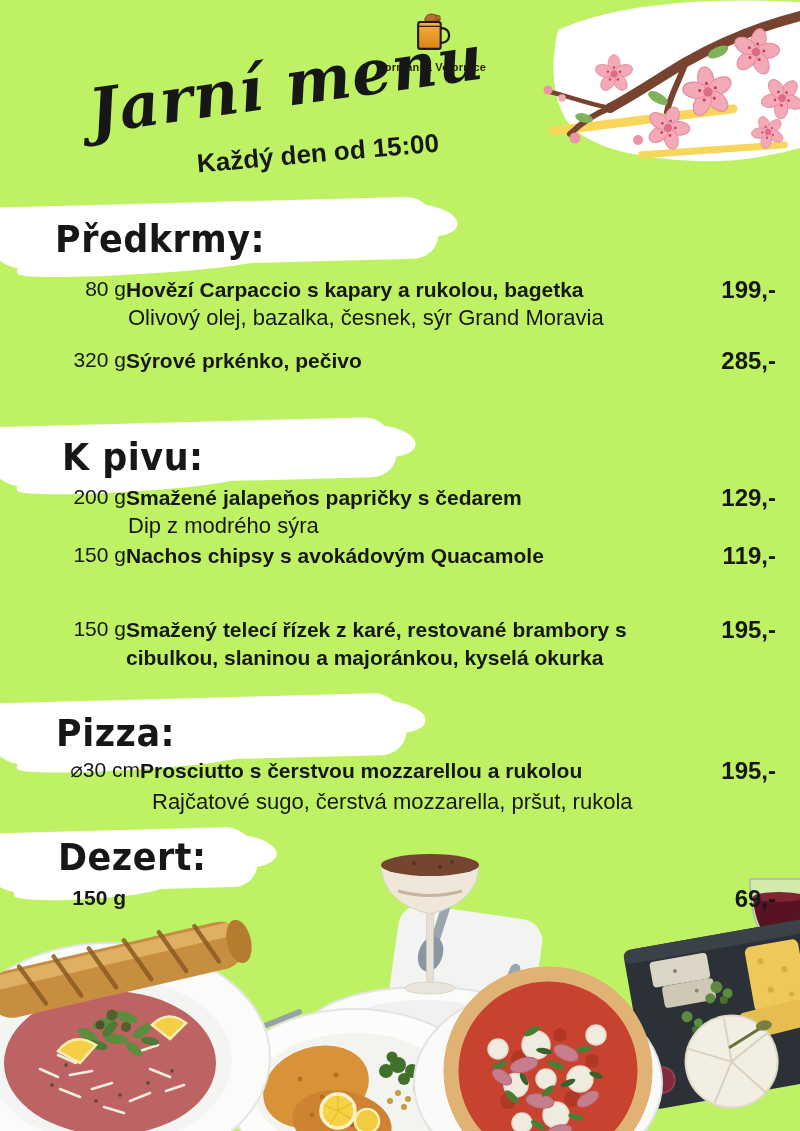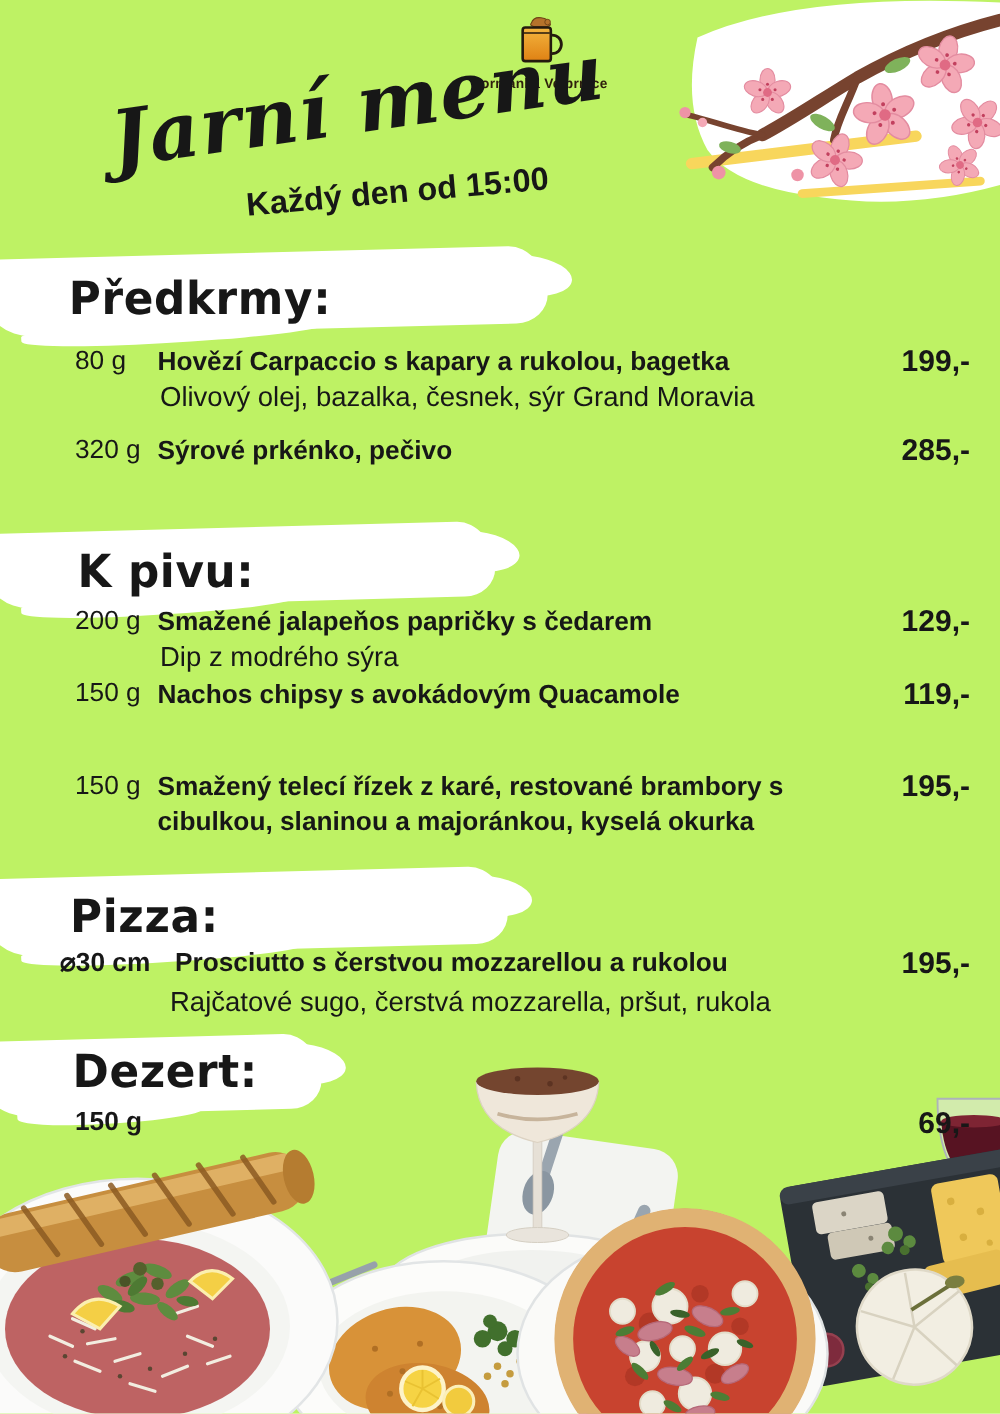--- a/index.html
+++ b/index.html
@@ -26,36 +26,36 @@
   .brush { position:absolute; background:#fff; transform:rotate(-1.5deg);
     border-radius:10px 46px 38px 54px / 28px 58px 34px 48px; z-index:1; }
   .brush::after { content:""; position:absolute; right:-20px; top:8px; width:72px; height:32px;
     background:#fff; border-radius:45% 55% 60% 40%; transform:rotate(9deg); }
   .brush::before { content:""; position:absolute; left:28px; bottom:-8px; width:55%; height:18px;
     background:#fff; border-radius:40% 60% 50% 50%; transform:rotate(-2deg); }
   .sec-h { position:absolute; font-family:"DejaVu Sans", sans-serif; font-weight:800;
     font-size:35px; letter-spacing:.5px; z-index:2; transform:scaleY(1.04); }
   
   .row { position:absolute; left:60px; right:24px; display:flex; align-items:flex-start; z-index:2; }
-  .amt { flex:0 0 66px; font-size:21px; padding-top:1px; }
+  .amt { flex:0 0 66px; font-size:21px; padding-top:1px;text-align:right; }
   .nm  { font-weight:bold; font-size:21px; line-height:1.35; flex:0 1 560px; }
   .pr  { margin-left:auto; font-weight:bold; font-size:24px; white-space:nowrap; }
   .desc{ position:absolute; left:128px; font-size:22px; z-index:2; }
   .bold .amt { font-weight:bold; }
-  .amt-wide { flex-basis:92px;font-weight:bold; }
+  .amt-wide { flex-basis:92px; }
   
   .b1{left:-12px;top:202px;width:450px;height:62px}  .h1{left:55px;top:220px}
   .r1{top:276px} .d1{top:305px}
   .r2{top:347px} .d2{top:379px}
   .b2{left:-12px;top:422px;width:408px;height:60px}  .h2{left:62px;top:438px}
   .r3{top:484px} .d3{top:513px}
   .r4{top:542px}
   .r5{top:616px}
   .b3{left:-12px;top:698px;width:418px;height:62px}  .h3{left:56px;top:714px}
-  .r6{top:757px;left:48px} .d6{top:789px;left:136px}
+  .r6{top:757px;left:48px} .d6{top:789px;left:152px}
   .b4{left:-15px;top:830px;width:272px;height:60px}  .h4{left:58px;top:838px}
   .r7{top:885px}
   
   .photos { position:absolute; left:0; bottom:0; width:800px; height:292px; z-index:1; }
 </style>
 </head>
 <body>
 
 <div class="page">
 

